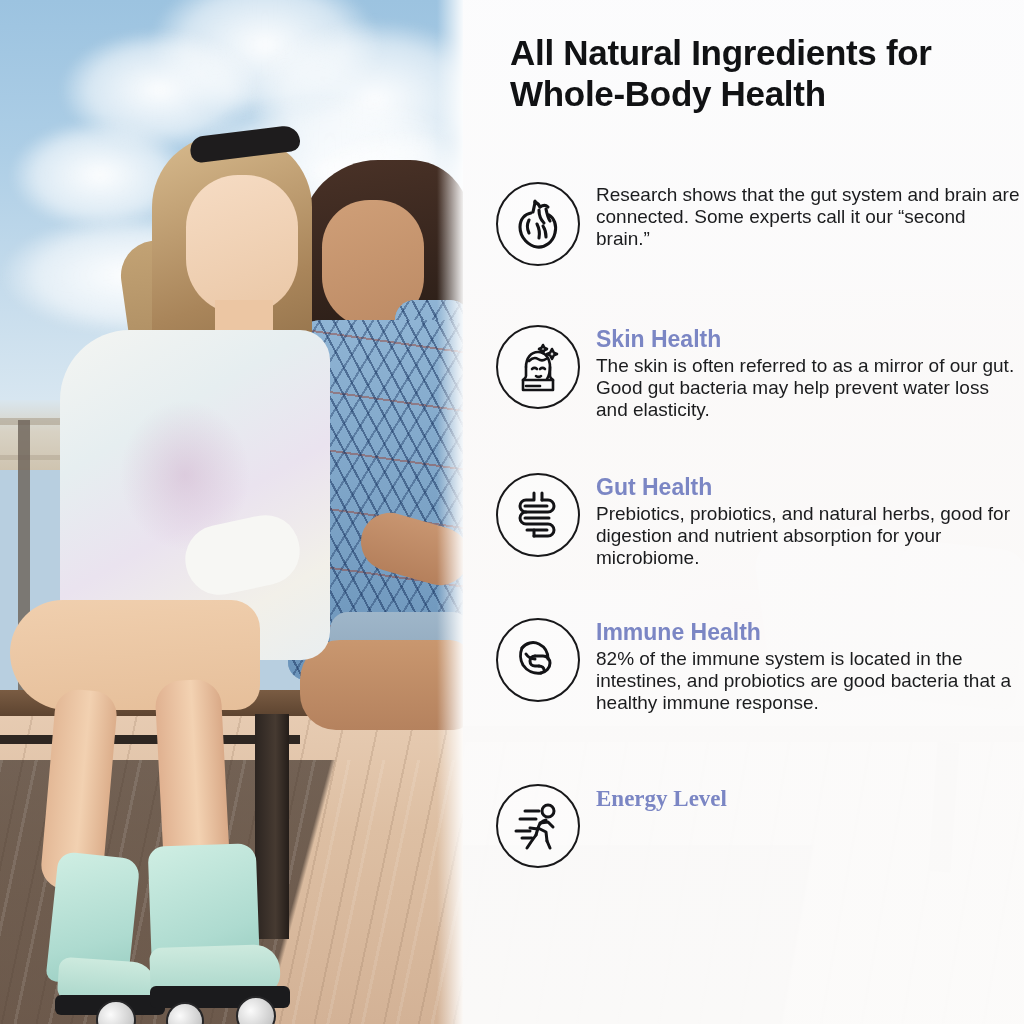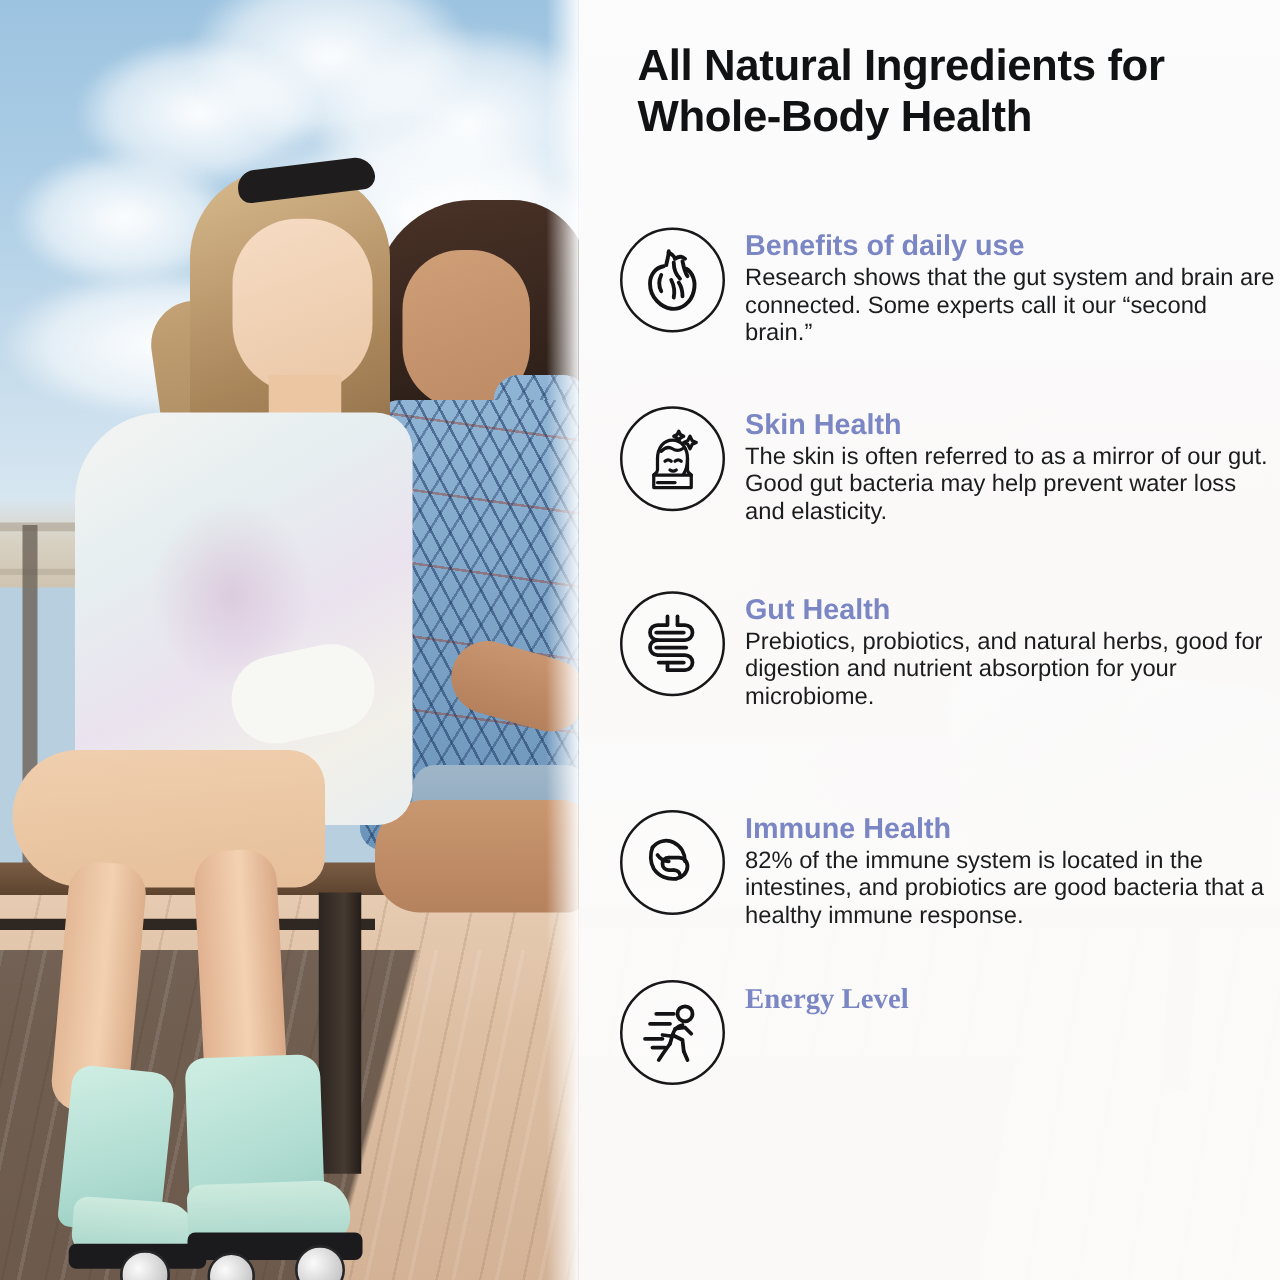--- a/index.html
+++ b/index.html
@@ -280,21 +280,21 @@
   .title {
     position:absolute; left:47px; top:33px; width:500px;
     font-size:35px; font-weight:bold; color:#111214;
     line-height:1.16; letter-spacing:-.3px;
   }
 
   .item { position:absolute; left:33px; width:528px; display:flex; gap:16px; }
   .i1 { top:182px; }
   .i2 { top:325px; }
   .i3 { top:473px; }
-  .i4 { top:648px; }
+  .i4 { top:618px; }
   .i5 { top:784px;font-family:Liberation Serif, serif; }
 
   .icon-wrap {
     flex:0 0 84px; width:84px; height:84px; border-radius:50%;
     border:2px solid #18181a;
     display:flex; align-items:center; justify-content:center;
     background:rgba(255,255,255,.30);
   }
   .icon-wrap svg { display:block; }
 
@@ -399,21 +399,20 @@
             <path d="M22 4c2 1 4 2 5 5"></path>
             <path d="M27 9c3-2 6-2 8 0"></path>
             <path d="M26 12c0 6 2 10 5 13"></path>
             <path d="M33 11c1 5 2 9 4 12"></path>
             <path d="M24 26c2 4 3 9 2 14"></path>
             <path d="M30 28c2 3 3 7 3 11"></path>
             <path d="M16 22c-2 4-2 9 0 13"></path>
           </svg>
         </div>
         <div class="txt">
-          <div class="head">Benefits of daily use</div>
           <div class="body">Research shows that the gut system and brain are connected. Some experts call it our “second brain.”</div>
         </div>
       </div>
 
       <div class="item i2">
         <div class="icon-wrap">
           <svg width="52" height="52" viewBox="0 0 52 52" fill="none" stroke="#131316" stroke-width="2.6" stroke-linecap="round" stroke-linejoin="round">
             <path d="M14 26c0-9 5-15 12-15s12 6 12 15c0 5-1 9-3 12"></path>
             <path d="M14 26v9c0 2-2 3-3 4"></path>
             <path d="M38 26v9c0 2 2 3 3 4"></path>

